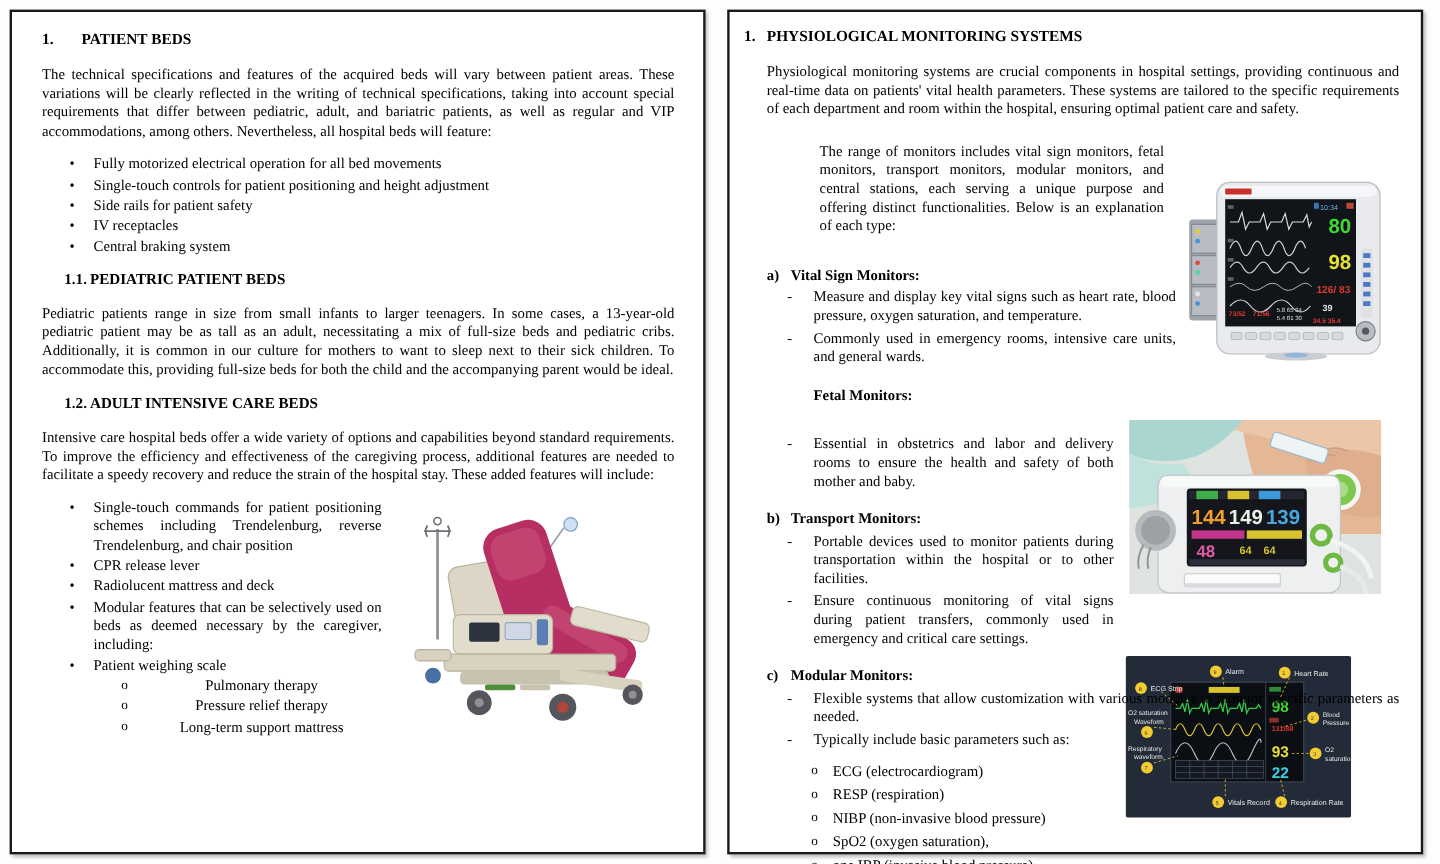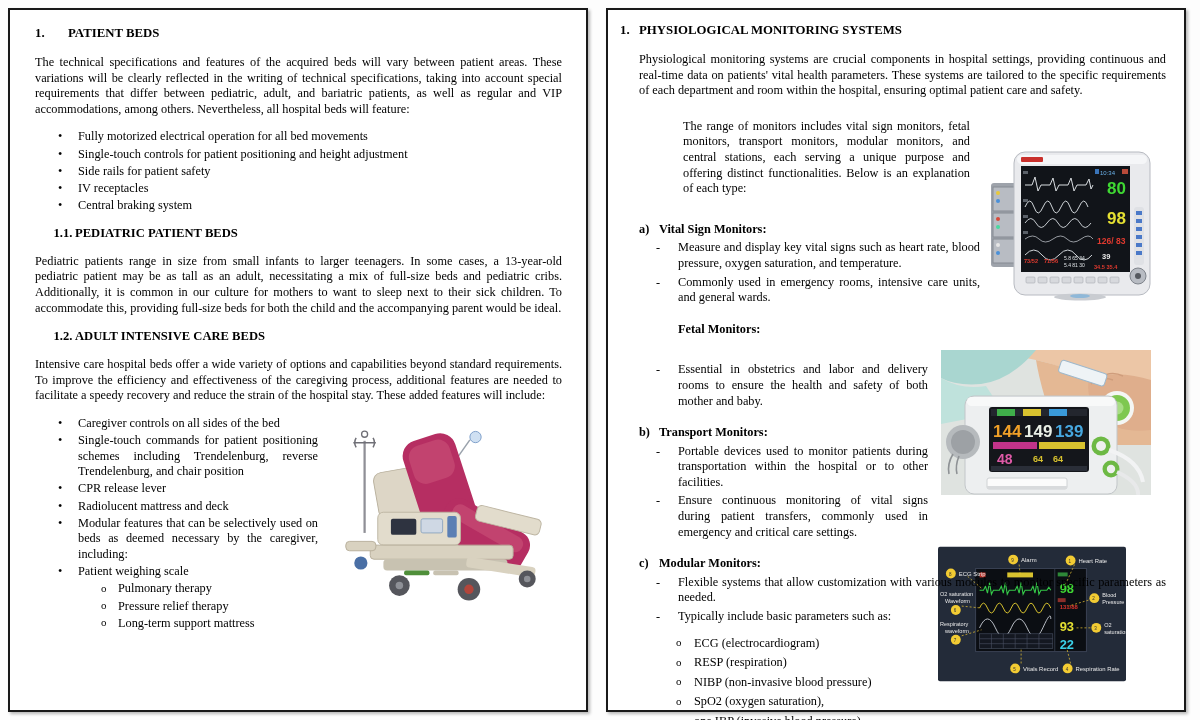--- a/index.html
+++ b/index.html
@@ -14,21 +14,21 @@
   .para{font-size:12.3px;line-height:15.6px;text-align:justify;margin:0 0 12px 0;}
   .h1row{display:flex;font-weight:bold;font-size:12.8px;line-height:16px;margin:0 0 14px 0;}
   .h1num{width:33px;flex:0 0 auto;}
   .p2 .h1num{width:19px;}
   .h2row{display:flex;font-weight:bold;font-size:12.6px;line-height:16px;margin:2px 0 13px 16px;text-align:center;}
   .h2num{width:24px;flex:0 0 auto;}
 
   
   .bullet{position:relative;padding-left:43px;font-size:12.3px;line-height:15.6px;text-align:justify;margin-bottom:1.6px;}
   .bullet::before{content:"\2022";position:absolute;left:23px;top:0;}
-  .sub{position:relative;padding-left:83px;font-size:12.3px;line-height:15.6px;margin-bottom:1.6px;}
+  .sub{position:relative;padding-left:83px;font-size:12.3px;line-height:15.6px;margin-bottom:1.6px;text-align:center;}
   .sub::before{content:"o";position:absolute;left:66px;top:-0.5px;font-size:11px;}
   .blist{margin:0 0 11px 0;}
   .icu-block{margin-bottom:0;}
   .bed-float{float:right;width:235px;height:196px;margin:2px 0 4px 9px;}
   .clearfix::after{content:"";display:block;clear:both;}
 
   
   .p2-body{margin-left:19px;position:relative;}
   .sec-title{position:relative;padding-left:20px;font-weight:bold;font-size:12.3px;line-height:15.6px;margin:0 0 3px 0;}
   .sec-label{position:absolute;left:0;top:0;}
@@ -109,21 +109,20 @@
         <circle cx="77" cy="174" r="11" fill="#55565c"></circle>
           <circle cx="77" cy="174" r="4" fill="#8e9096"></circle>
         <circle cx="151" cy="178" r="12" fill="#55565c"></circle>
           <circle cx="151" cy="178" r="5" fill="#b2453b"></circle>
         <circle cx="213" cy="167" r="9" fill="#55565c"></circle>
           <circle cx="213" cy="167" r="3.5" fill="#8e9096"></circle>
         <circle cx="36" cy="150" r="7" fill="#4a6fa5"></circle>
         <rect x="20" y="127" width="32" height="10" rx="4" fill="#d9d2c0" stroke="#b6ae9a"></rect>
       </svg>
 
-      <div class="bullet">Caregiver controls on all sides of the bed</div>
       <div class="bullet">Single-touch commands for patient positioning schemes including Trendelenburg, reverse Trendelenburg, and chair position</div>
       <div class="bullet">CPR release lever</div>
       <div class="bullet">Radiolucent mattress and deck</div>
       <div class="bullet">Modular features that can be selectively used on beds as deemed necessary by the caregiver, including:</div>
       <div class="bullet">Patient weighing scale</div>
       <div class="sub">Pulmonary therapy</div>
       <div class="sub">Pressure relief therapy</div>
       <div class="sub">Long-term support mattress</div>
     </div>
   </div>

